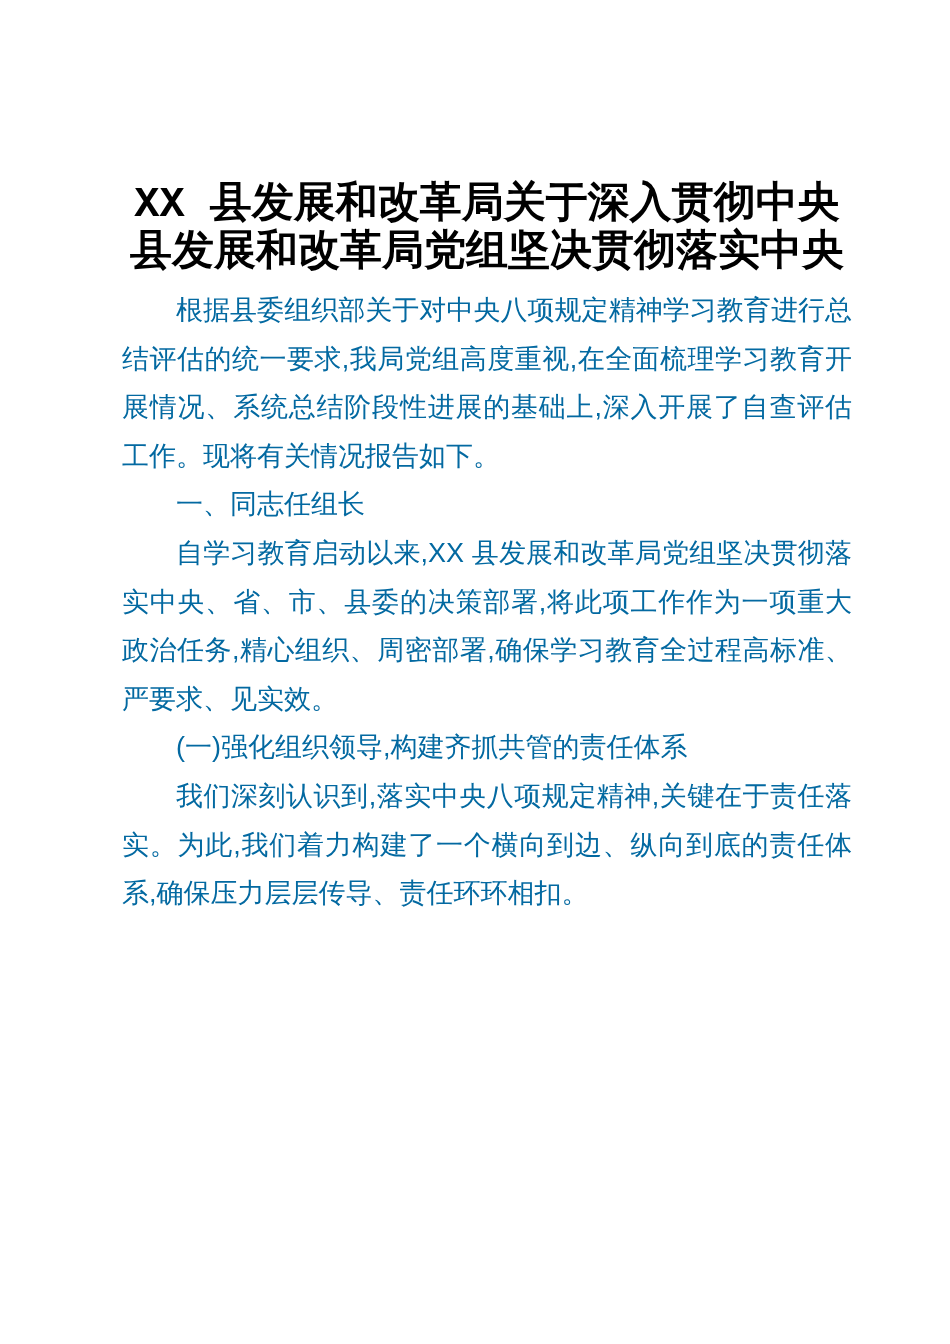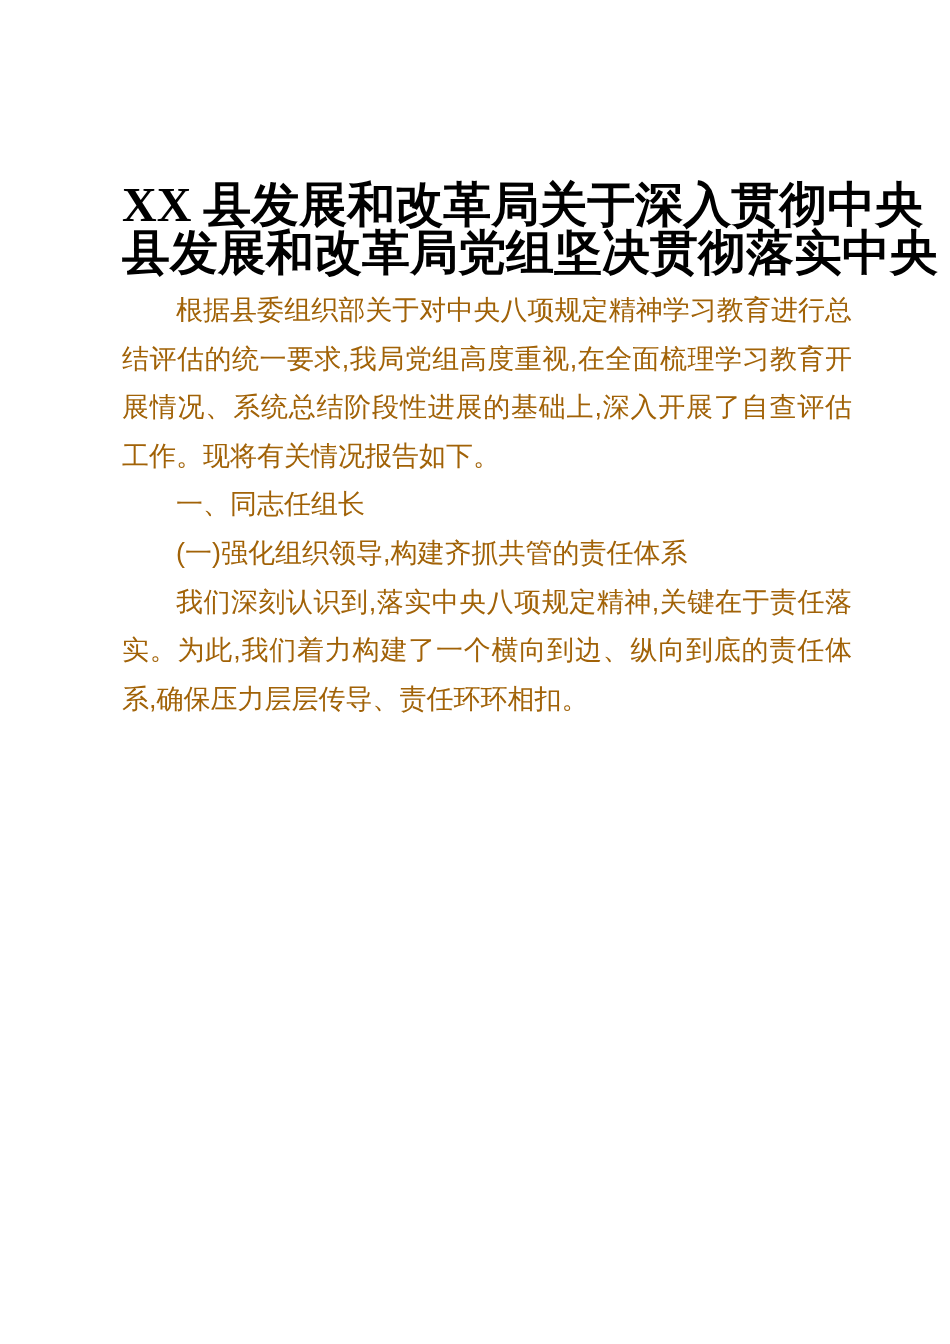--- a/index.html
+++ b/index.html
@@ -15,49 +15,50 @@
   }
   .page {
     box-sizing: border-box;
     width: 950px;
     height: 1344px;
     background: #ffffff;
     padding: 181px 98px 0 122px;
     overflow: hidden;
   }
   .doc-title {
-    font-family: Liberation Serif, serif;
+    font-family: Liberation Mono, monospace;
     font-weight: bold;
-    font-size: 48px;
+    font-size: 42px;
     line-height: 48px;
     text-align: center;
     margin: 0 0 9px 0;
     color: #000000;
   }
   .doc-title .title-line {
     display: block;
     white-space: nowrap;
   }
   .para {
     font-family: "Liberation Sans", "DejaVu Sans", sans-serif;
     font-size: 27px;
     line-height: 48.6px;
     text-align: justify;
     text-indent: 2em;
     margin: 0;
-    color: #a16207;
+    color: #0369a1;
     word-break: break-all;
   }
 </style>
 </head>
 <body>
 
 <div class="page">
   <h1 class="doc-title">
     <span class="title-line">XX 县发展和改革局关于深入贯彻中央</span>
     <span class="title-line">县发展和改革局党组坚决贯彻落实中央</span>
   </h1>
 
   <p class="para">根据县委组织部关于对中央八项规定精神学习教育进行总结评估的统一要求,我局党组高度重视,在全面梳理学习教育开展情况、系统总结阶段性进展的基础上,深入开展了自查评估工作。现将有关情况报告如下。</p>
   <p class="para">一、同志任组长</p>
+  <p class="para">自学习教育启动以来,XX 县发展和改革局党组坚决贯彻落实中央、省、市、县委的决策部署,将此项工作作为一项重大政治任务,精心组织、周密部署,确保学习教育全过程高标准、严要求、见实效。</p>
   <p class="para">(一)强化组织领导,构建齐抓共管的责任体系</p>
   <p class="para">我们深刻认识到,落实中央八项规定精神,关键在于责任落实。为此,我们着力构建了一个横向到边、纵向到底的责任体系,确保压力层层传导、责任环环相扣。</p>
 </div>
 
 </body></html>

